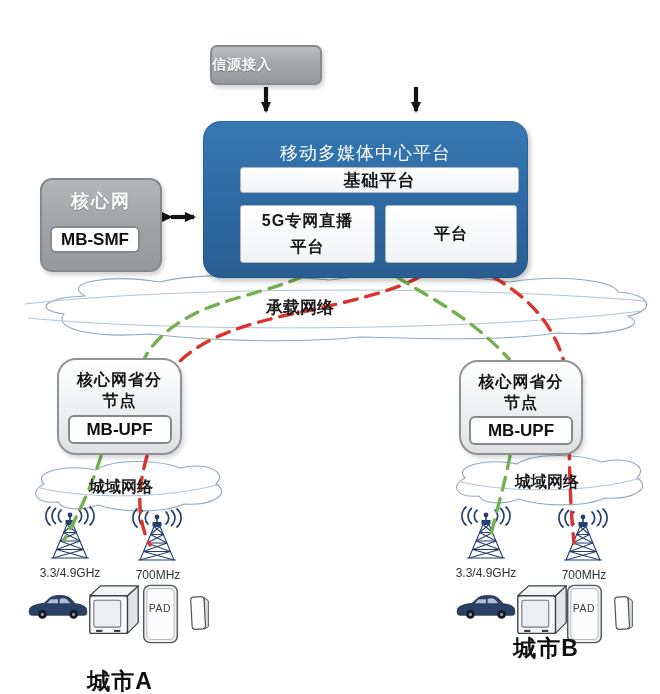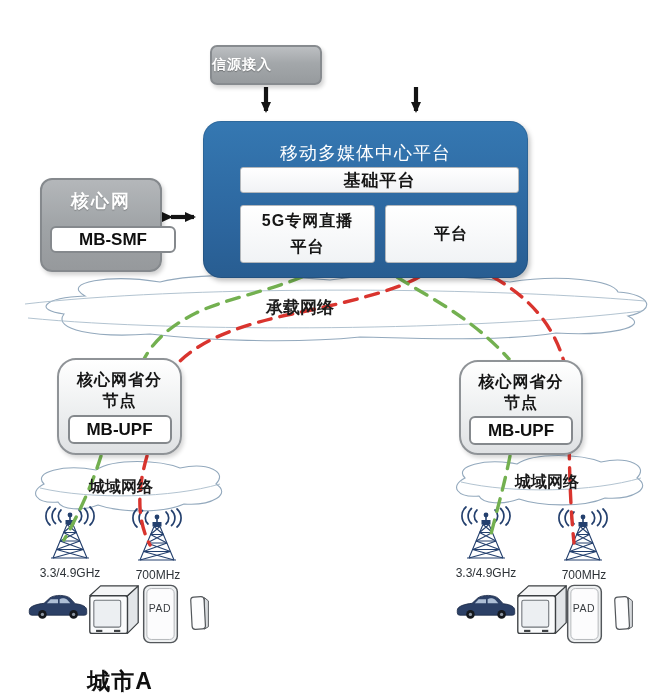--- a/index.html
+++ b/index.html
@@ -186,21 +186,21 @@
     </div>
     <div class="white-box two-line" style="left:170px;top:84px;width:132px;height:58px;">
       <span>
           <span style="display:block">平台</span>
         </span>
     </div>
   </div>
 
   <div class="abs core-box" style="left:40px;top:178px;width:122px;height:94px;">
     <div class="core-title">核心网</div>
-    <div class="module" style="left:8px;top:46px;width:126px;height:27px;">MB-SMF</div>
+    <div class="module" style="left:8px;top:46px;width:90px;height:27px;">MB-SMF</div>
   </div>
 
   <div class="abs node-box" style="left:57px;top:358px;width:125px;height:97px;">
     <div class="node-title">
       <span>核心网省分</span>
         <span>节点</span>
     </div>
     <div class="module" style="left:50%;transform:translateX(-50%);top:55px;width:104px;height:29px;">MB-UPF</div>
   </div>
   <div class="abs node-box" style="left:459px;top:360px;width:124px;height:95px;">
@@ -217,14 +217,15 @@
 
   <div class="freq-label" style="left:70px;top:566px;">3.3/4.9GHz</div>
   <div class="freq-label" style="left:158px;top:568px;">700MHz</div>
   <div class="freq-label" style="left:486px;top:566px;">3.3/4.9GHz</div>
   <div class="freq-label" style="left:584px;top:568px;">700MHz</div>
 
   <div class="pad-label" style="left:160px;top:608px;">PAD</div>
   <div class="pad-label" style="left:584px;top:608px;">PAD</div>
 
   <div class="city-label" style="left:120px;top:633px;margin-top:33px;">城市A</div>
+  <div class="city-label" style="left:546px;top:633px;">城市B</div>
 
 </div>
 
 </body></html>

